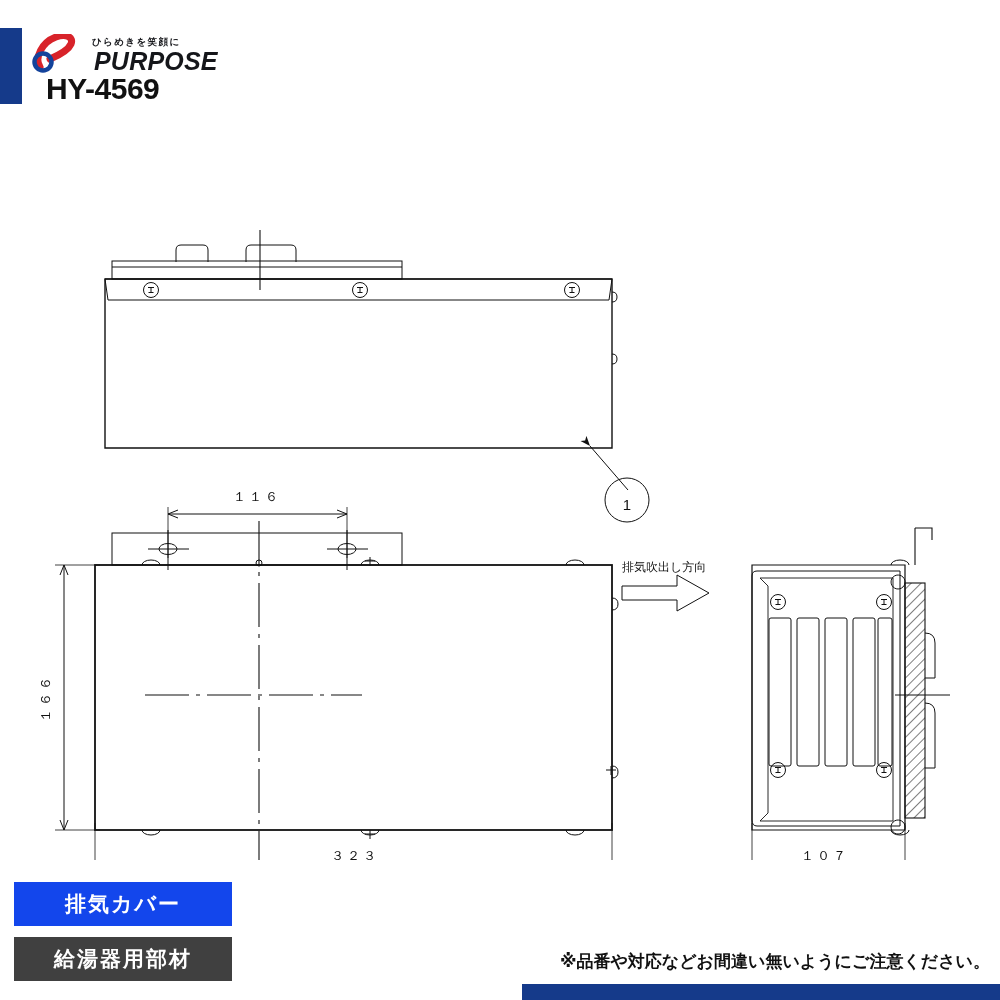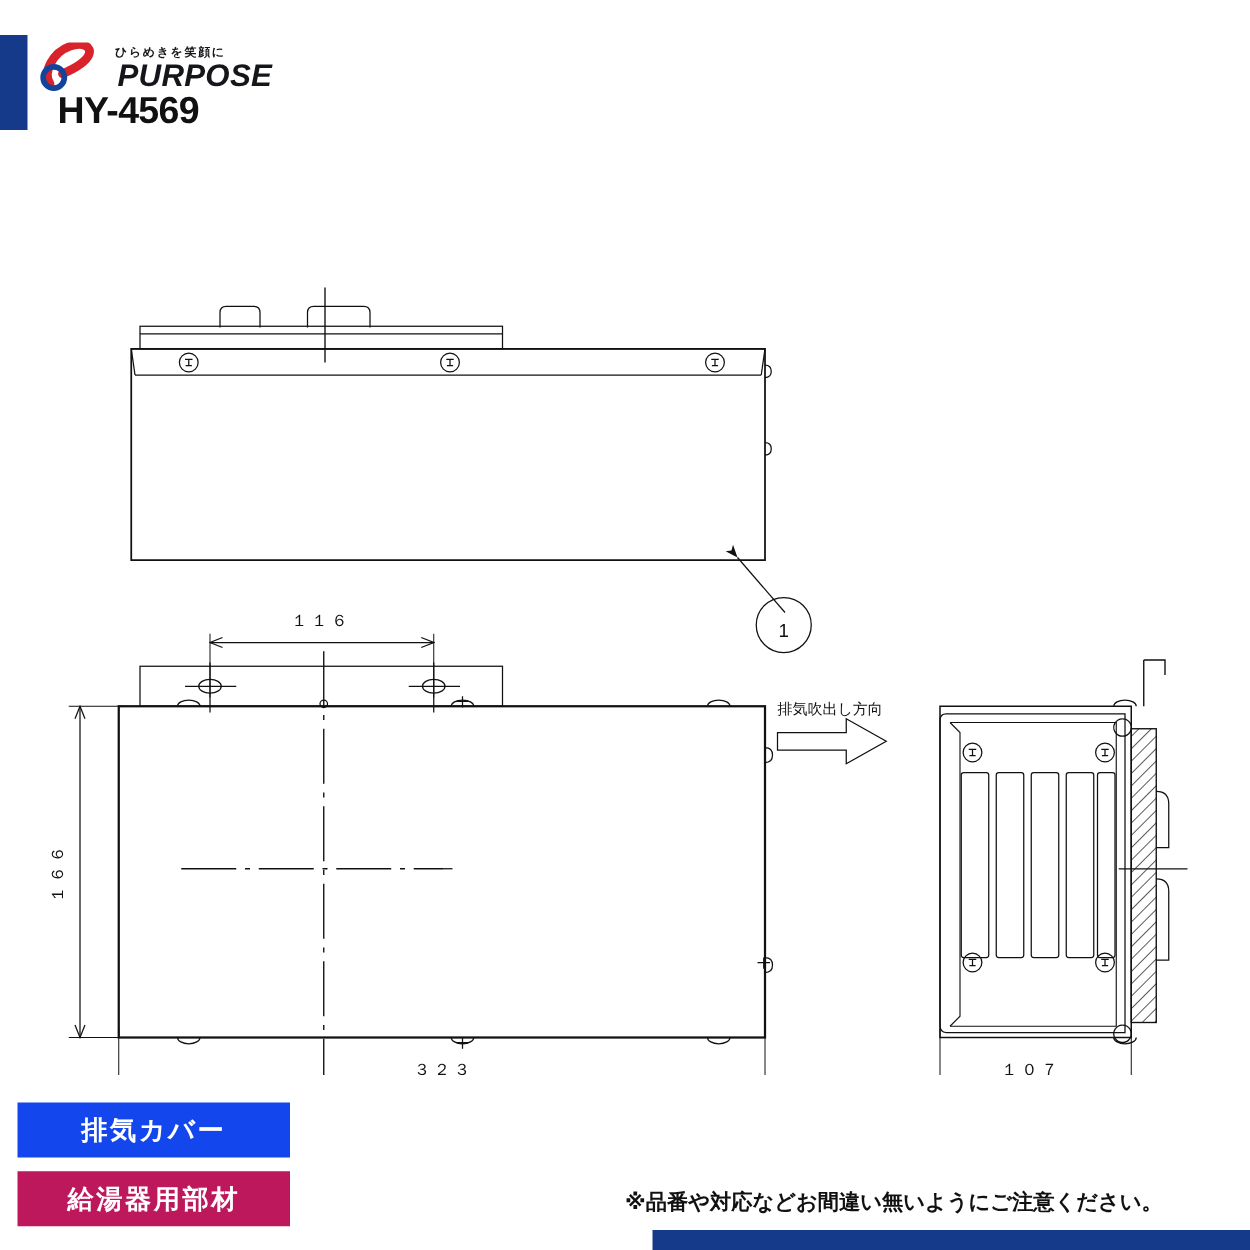--- a/index.html
+++ b/index.html
@@ -113,27 +113,27 @@
     box-sizing: border-box;
   }
   #badge-exhaust-cover {
     left: 14px; top: 22px;
     width: 218px; height: 44px;
     background: #1346ec;
   }
   #badge-waterheater-parts {
     left: 14px; top: 77px;
     width: 218px; height: 44px;
-    background: #be185d;
+    background: #404040;
   }
   #notice-text {
     position: absolute;
     left: 500px; top: 90px;
     width: 490px;
-    text-align: left;
+    text-align: right;
     font-family: "DejaVu Sans", sans-serif;
     font-weight: 700;
     font-size: 17px;
     letter-spacing: 0px;
     color: #111;
     white-space: nowrap;
   }
   #footer-accent-bar {
     position: absolute;
     left: 522px; top: 124px;

